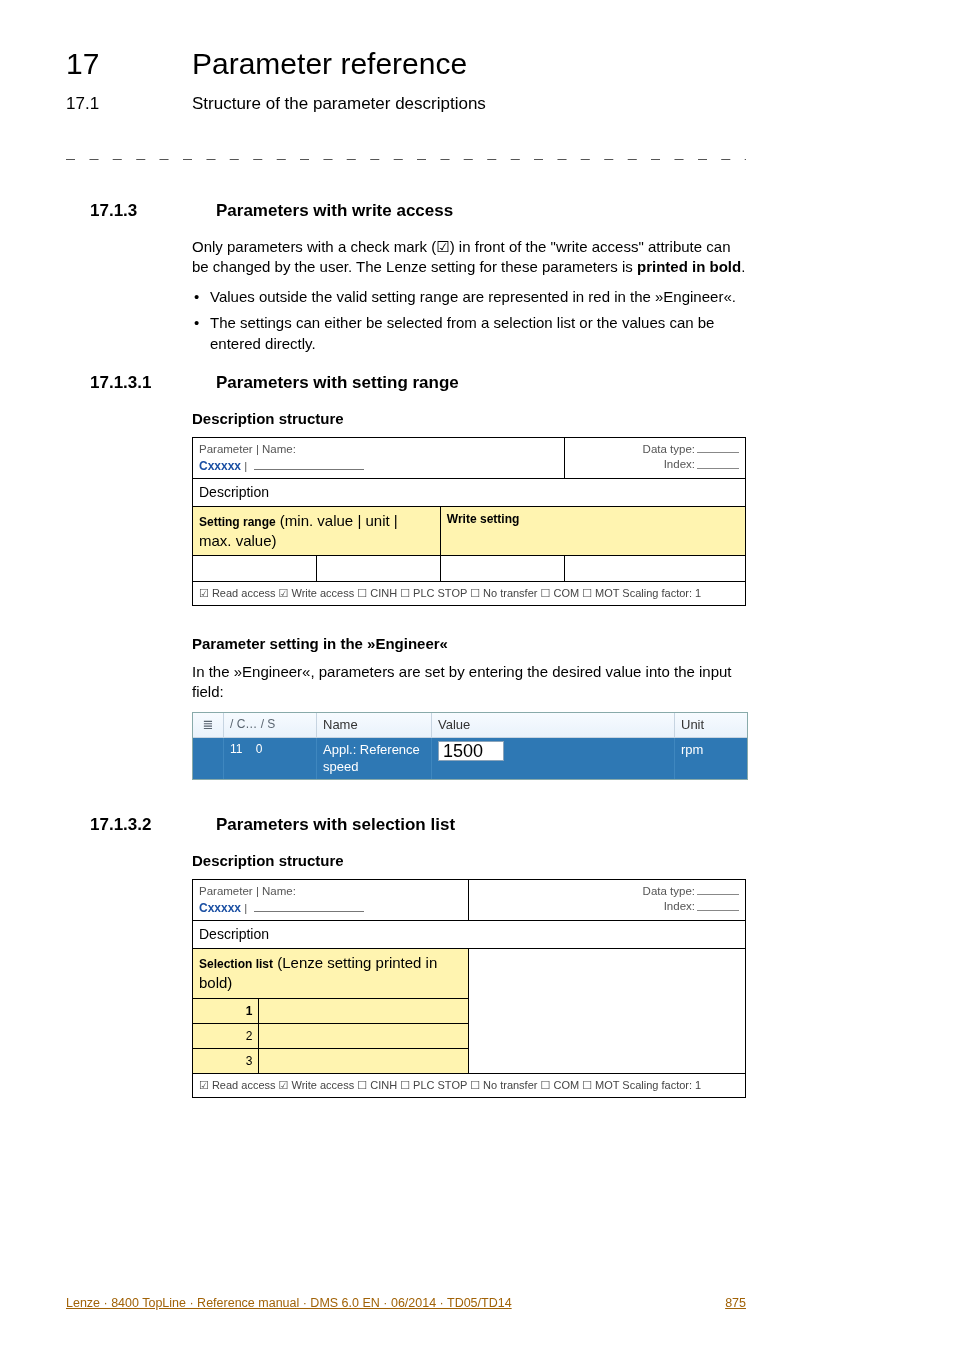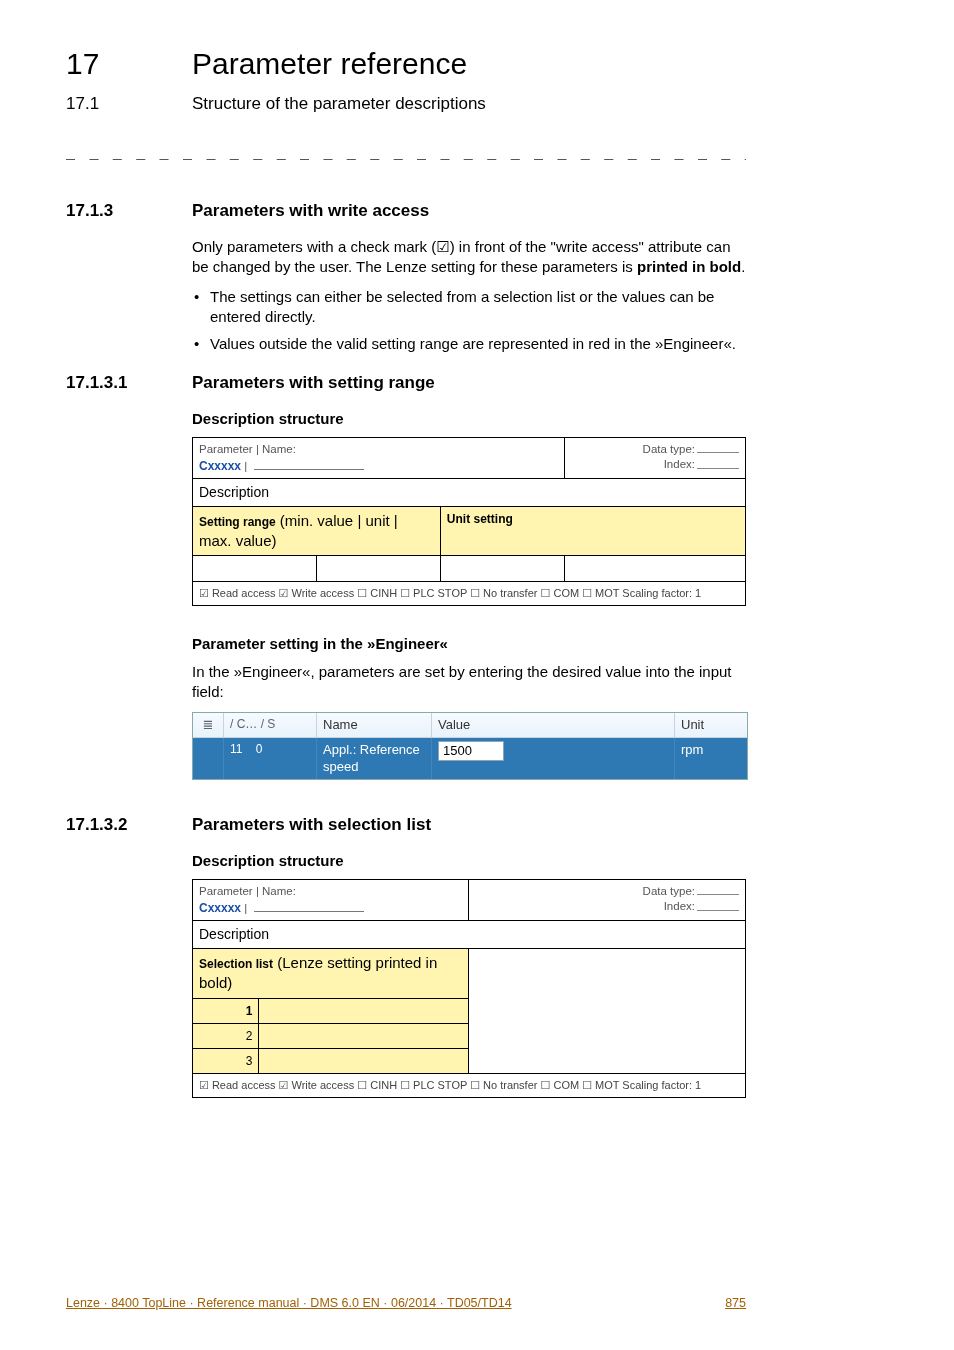--- a/index.html
+++ b/index.html
@@ -57,20 +57,21 @@
     color: #000;
     white-space: nowrap;
     overflow: hidden;
   }
   
   .sec {
     display: flex;
     align-items: center;
     gap: 30px;
     margin-bottom: 14px;
+    margin-left: 24px;
   }
   .sec-num {
     width: 96px;
     font-size: 17px;
     font-weight: 700;
   }
   .sec-title {
     font-size: 17px;
     font-weight: 700;
   }
@@ -243,21 +244,21 @@
   .eng-row .col-flags .small { font-size: 12px; }
   .eng-value-input {
     background: #fff;
     color: #000;
     border: 1px solid #8aa4bb;
     padding: 0 4px;
     display: inline-block;
     min-width: 56px;
     height: 18px;
     line-height: 18px;
-    font-size: 13px;
+    font-size: 18px;
   }
   .eng-row .col-value,
   .eng-row .col-unit {
     background: #2e78b4;
     border-right-color: #3f87bf;
   }
   .eng-row .col-name {
     border-right-color: #3f87bf;
   }
   .spacer-md { height: 22px; }
@@ -293,22 +294,22 @@
 
   <div class="sec">
     <div class="sec-num">17.1.3</div>
     <div class="sec-title">Parameters with write access</div>
   </div>
   <div class="body-block">
     <div class="para">
       <span>Only parameters with a check mark (</span><span>☑</span><span>) in front of the "write access" attribute can be changed by the user. The Lenze setting for these parameters is </span><span class="bold">printed in bold</span><span>.</span>
     </div>
     <ul class="bullets">
+      <li>Values outside the valid setting range are represented in red in the »Engineer«.</li>
       <li>The settings can either be selected from a selection list or the values can be entered directly.</li>
-      <li>Values outside the valid setting range are represented in red in the »Engineer«.</li>
     </ul>
   </div>
 
   <div class="sec">
     <div class="sec-num">17.1.3.1</div>
     <div class="sec-title">Parameters with setting range</div>
   </div>
   <div class="body-block">
     <div class="subhead">Description structure</div>
 
@@ -333,21 +334,21 @@
         </td>
       </tr>
       <tr class="desc-row">
         <td colspan="4">Description</td>
       </tr>
       <tr>
         <td colspan="2" class="yellow-cell">
           <span class="yh">Setting range</span><span class="ysub"> (min. value | unit | max. value)</span>
         </td>
         <td colspan="2" class="yellow-cell">
-          <span class="yh">Unit setting</span>
+          <span class="yh">Write setting</span>
         </td>
       </tr>
       <tr>
         <td>&nbsp;</td>
         <td>&nbsp;</td>
         <td>&nbsp;</td>
         <td>&nbsp;</td>
       </tr>
       <tr class="tiny-row">
         <td colspan="4">☑ Read access   ☑ Write access   ☐ CINH   ☐ PLC STOP   ☐ No transfer   ☐ COM   ☐ MOT    Scaling factor: 1</td>

